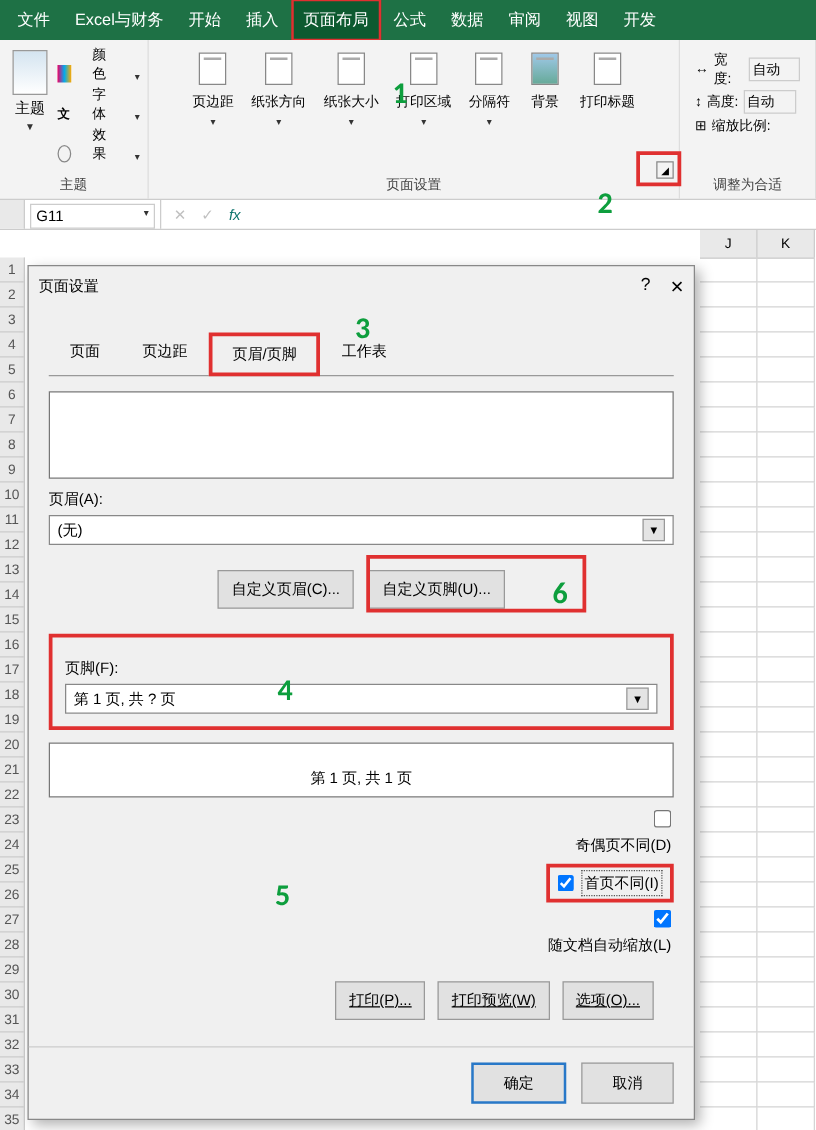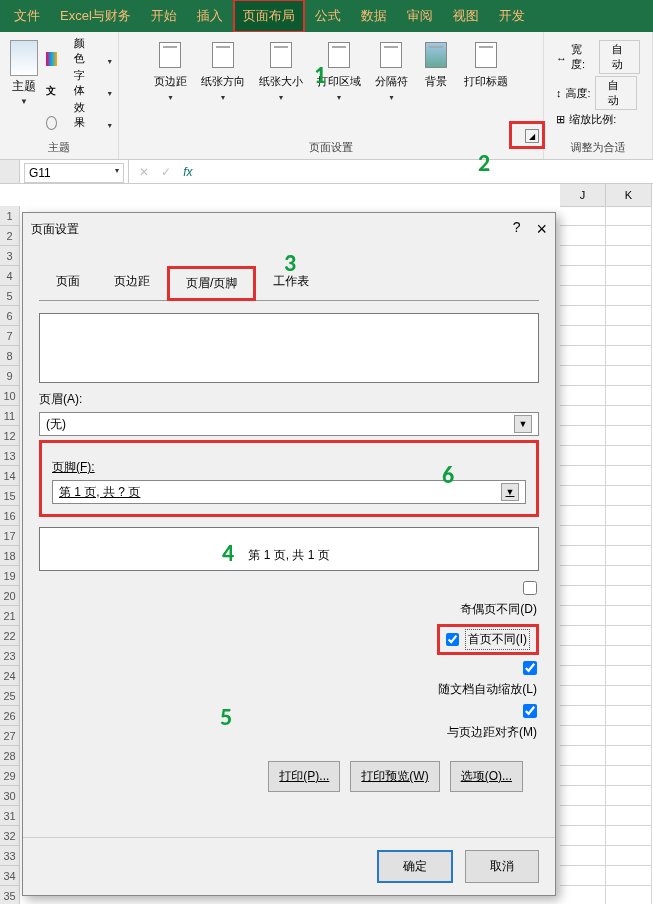--- a/index.html
+++ b/index.html
@@ -15,21 +15,21 @@
     
     
     .menu-bar {
       background: #1e7145;
       height: 32px;
       display: flex;
       align-items: center;
       padding: 0 4px;
     }
     .menu-item {
-      color: #fdba74;
+      color: #ffffff;
       padding: 8px 10px;
       font-size: 13px;
       cursor: pointer;
     }
     .menu-item.active {
       background: #0d5a30;
       border: 2px solid #e03030;
       padding: 6px 8px;
     }
     
@@ -135,21 +135,21 @@
     .scale-row {
       display: flex;
       align-items: center;
       gap: 4px;
       font-size: 11px;
     }
     .scale-input {
       width: 42px;
       border: 1px solid #ccc;
       font-size: 11px;
-      padding: 1px 12px;
+      padding: 1px 2px;
     }
     
     .dialog-launcher {
       position: absolute;
       right: 4px;
       bottom: 16px;
       width: 14px;
       height: 14px;
       border: 1px solid #888;
       background: #f3f3f3;
@@ -363,21 +363,20 @@
       justify-content: center;
       gap: 12px;
       margin: 20px 0;
     }
     
     .footer-section {
       border: 3px solid #e03030;
       padding: 10px;
       margin: 4px 0;
       position: relative;
-      text-decoration: underline;
     }
     
     .footer-preview {
       border: 1px solid #777;
       background: #fff;
       height: 44px;
       margin: 10px 0;
       display: flex;
       align-items: flex-end;
       justify-content: center;
@@ -772,20 +771,25 @@
 
   <div class="tab-content">
     <div class="preview-box"></div>
 
     <div class="form-label"><span>页眉(A):</span></div>
     <div class="dropdown">
       <span>(无)</span>
       <div class="dropdown-arrow">▼</div>
     </div>
 
+    <div class="custom-btns" style="position:relative;">
+      <button class="btn">自定义页眉(C)...</button>
+      <button class="btn">自定义页脚(U)...</button>
+      <div class="red-box-6" style="left:254px;top:-12px;width:176px;height:46px;"></div>
+    </div>
 
     <div class="footer-section">
       <div class="form-label"><span>页脚(F):</span></div>
       <div class="dropdown">
         <span>第 1 页, 共 ? 页</span>
         <div class="dropdown-arrow">▼</div>
       </div>
     </div>
 
     <div class="footer-preview">
@@ -798,24 +802,20 @@
     </div>
     <div style="display:flex;align-items:center;gap:20px;justify-content:flex-end;">
       <span class="red-small-box">
         <input type="checkbox" checked="" style="">
         <span style="border:1px dotted #555;padding:1px 2px;">首页不同(I)</span>
       </span>
     </div>
     <div class="checkbox-row">
       <input type="checkbox" checked="" style="">
       <span>随文档自动缩放(L)</span>
-    </div>
-    <div class="checkbox-row">
-      <input type="checkbox" checked="" style="">
-      <span>与页边距对齐(M)</span>
     </div>
 
     <div class="bottom-btns">
       <button class="btn">打印(P)...</button>
       <button class="btn">打印预览(W)</button>
       <button class="btn">选项(O)...</button>
     </div>
   </div>
 
   <div class="dialog-footer">

